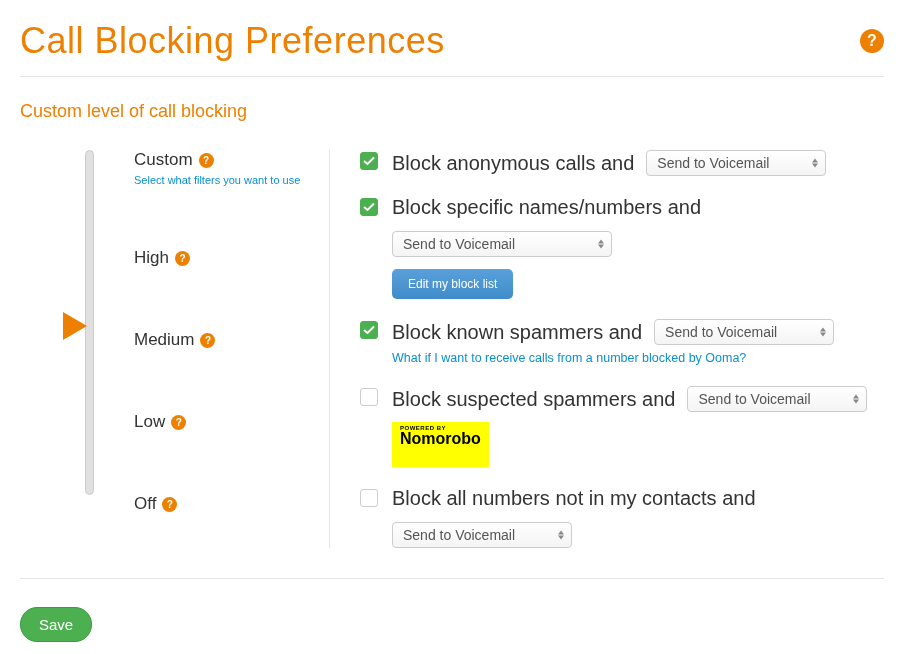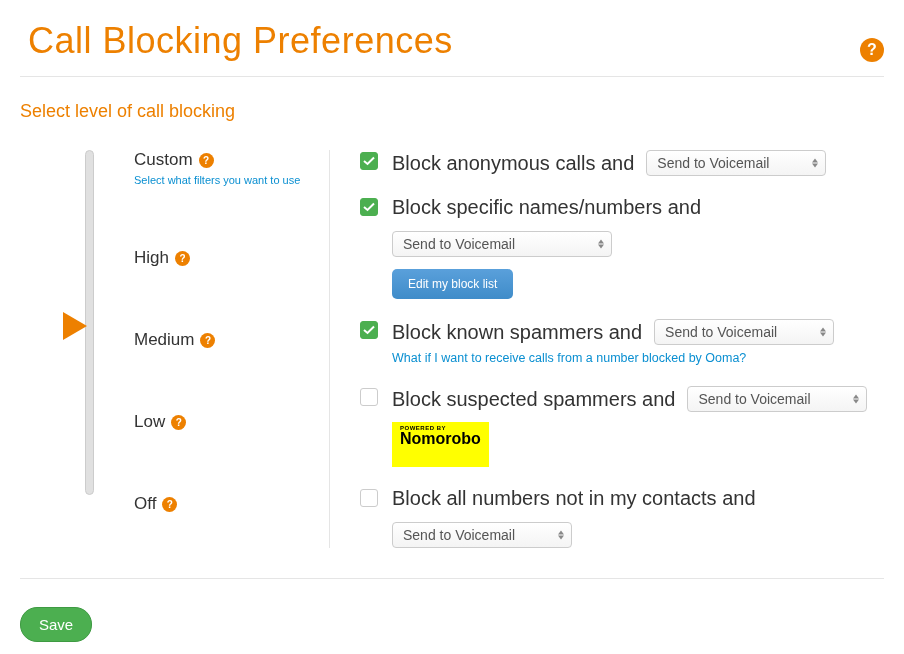--- a/index.html
+++ b/index.html
@@ -6,23 +6,22 @@
     body {
       font-family: Arial, Helvetica, sans-serif;
       background: #fff;
       width: 904px;
       padding: 20px;
       color: #333;
     }
     .header {
       display: flex;
       justify-content: space-between;
-      align-items: flex-end;
+      align-items: center;
       margin-bottom: 14px;
-      margin-left: 8px;
     }
     .page-title {
       color: #ed8000;
       font-size: 36px;
       font-weight: 300;
       letter-spacing: 0.5px;
     }
     .help-main {
       width: 24px;
       height: 24px;
@@ -230,21 +229,21 @@
 <body>
 
 
 
 <div class="header">
   <h1 class="page-title">Call Blocking Preferences</h1>
   <div class="help-main">?</div>
 </div>
 <hr class="hr">
 
-<div class="subtitle">Select level of call blocking</div>
+<div class="subtitle">Custom level of call blocking</div>
 
 <div class="content">
   <div class="slider-col">
     <div class="slider-track"></div>
     <div class="slider-arrow"></div>
   </div>
 
   <div class="levels-col">
     <div class="level">
       <div class="level-row">

